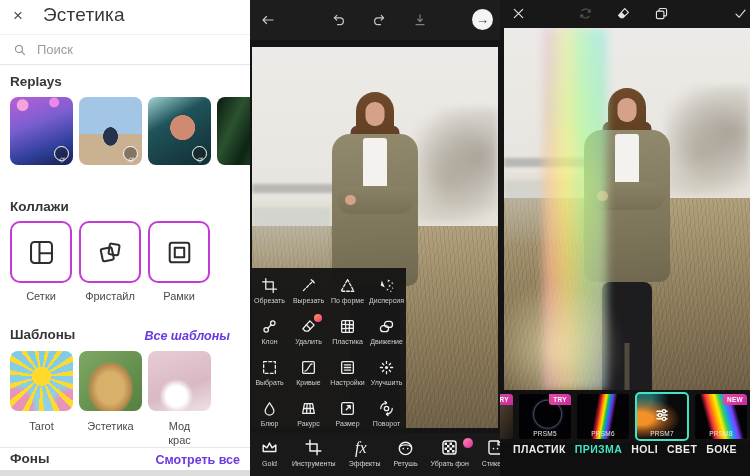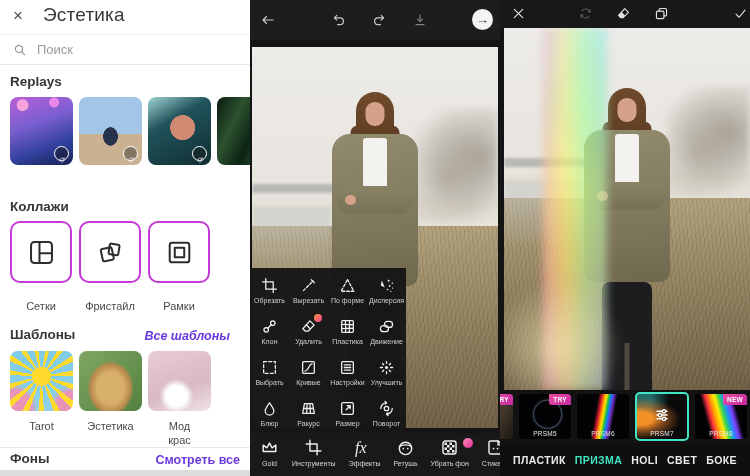--- a/index.html
+++ b/index.html
@@ -24,21 +24,21 @@
   .rthumb{width:63px;height:68px;border-radius:8px;position:relative;flex:0 0 auto;overflow:hidden;}
   .rbadge{position:absolute;right:4px;bottom:4px;width:15px;height:15px;border-radius:50%;border:1.2px solid #fff;background:rgba(20,20,20,.38);color:#fff;padding:2.5px;box-sizing:border-box;}
   .art-butterfly-portrait{background:radial-gradient(circle at 20% 12%,rgba(255,170,220,.9) 0 7%,transparent 8%),radial-gradient(circle at 70% 8%,rgba(245,140,235,.9) 0 6%,transparent 7%),linear-gradient(160deg,#b95fd8 0%,#7b5fd0 38%,#31409d 72%,#17204f 100%);}
   .art-beach-pose{background:radial-gradient(ellipse at 50% 58%,#27334c 0 16%,transparent 17%),linear-gradient(#a3c6e6 0 55%,#c9b191 55% 100%);}
   .art-teal-portrait{background:radial-gradient(circle at 55% 45%,#d08a72 0 24%,transparent 25%),linear-gradient(150deg,#9fd4d4 0%,#20535a 35%,#102e33 100%);}
   .art-green-glitch{background:linear-gradient(115deg,#0b190f 0%,#2c5230 30%,#0d2413 55%,#23452a 75%,#0a170d 100%);}
   #collage-row{position:absolute;left:10px;top:221px;display:flex;gap:7px;}
   .citem{display:flex;flex-direction:column;align-items:center;}
   .ccard{width:62px;height:62px;border:2px solid var(--magenta);border-radius:10px;background:#fff;display:flex;align-items:center;justify-content:center;color:#2d2d2d;box-sizing:border-box;cursor:pointer;}
   .ccard .icn{width:27px;height:27px;}
-  .clabel{margin-top:17px;font-size:11px;color:#4a4a4a;}
+  .clabel{margin-top:7px;font-size:11px;color:#4a4a4a;}
   #template-row{position:absolute;left:10px;top:351px;display:flex;gap:6px;width:280px;}
   .titem{display:flex;flex-direction:column;align-items:center;flex:0 0 auto;width:63px;}
   .tthumb{width:63px;height:60px;border-radius:8px;overflow:hidden;}
   .tlabel2{margin-top:9px;font-size:11px;color:#4a4a4a;text-align:center;line-height:1.25;}
   .titem:last-child .tlabel2{width:36px;}
   .art-tarot-sun{background:repeating-conic-gradient(from 8deg at 50% 42%,#ffd92b 0 9deg,rgba(255,217,43,0) 9deg 24deg),radial-gradient(circle at 50% 42%,#ffd92b 0 20%,rgba(255,217,43,0) 21%),radial-gradient(circle at 4% 96%,#e794b8 0 22%,transparent 30%),radial-gradient(circle at 96% 90%,#e794b8 0 16%,transparent 24%),linear-gradient(#7ecbe8,#8ed2ea);}
   .art-dog{background:radial-gradient(ellipse at 50% 62%,#d8b06a 0 30%,#b8894e 45%,rgba(0,0,0,0) 52%),linear-gradient(135deg,#7fa763,#54803f);}
   .art-beach-party{background:radial-gradient(circle at 25% 30%,#ff9f2a 0 5%,transparent 6%),radial-gradient(circle at 75% 22%,#ff9f2a 0 5%,transparent 6%),radial-gradient(ellipse at 40% 55%,#b97f5e 0 10%,transparent 12%),radial-gradient(ellipse at 66% 58%,#b97f5e 0 10%,transparent 12%),linear-gradient(#bcd8e0 0 48%,#e6d7b4 48% 100%);}
   .art-beauty{background:radial-gradient(circle at 45% 75%,#fff 0 18%,transparent 30%),linear-gradient(160deg,#e8ccd4,#d9b9c4 60%,#efe2e6);}
   #lp-divider{position:absolute;left:0;right:0;top:447px;height:1px;background:#e8e8e8;}
@@ -96,21 +96,21 @@
   .fthumb.partial{margin-left:-39px;}
   .fthumb.sel{width:54px;height:49px;margin-top:-2px;border:2px solid var(--cyan);border-radius:5px;box-sizing:border-box;}
   .fname{position:absolute;bottom:2px;left:0;right:0;text-align:center;font-size:6.5px;color:#e8e8e8;letter-spacing:.2px;}
   .fbadge{position:absolute;top:0;right:0;background:linear-gradient(135deg,#e84da0,#c62ba0);color:#fff;font-size:6.5px;font-weight:700;padding:2px 4px;border-radius:0 3px 0 3px;letter-spacing:.3px;}
   .fcenter{position:absolute;left:50%;top:46%;transform:translate(-50%,-50%);width:20px;height:20px;color:#fff;}
   .fart-partial{background:linear-gradient(120deg,#2a2420,#4a3c2c 60%,#1c1814);}
   .fart-ring{background:radial-gradient(circle at 55% 45%,transparent 0 34%,rgba(70,85,110,.85) 37%,rgba(40,45,60,.4) 40%,transparent 44%),#020204;}
   .fart-streak{background:linear-gradient(100deg,transparent 36%,#d01830 42%,#ff8c00 46%,#ffe600 50%,#20c040 54%,#1878ff 58%,#7030c0 62%,transparent 68%),#030305;}
   .fart-glow{background:radial-gradient(ellipse at 8% 55%,rgba(255,150,40,.95) 0 18%,rgba(220,120,40,.55) 36%,transparent 60%),radial-gradient(ellipse at 2% 10%,rgba(60,200,190,.5) 0 20%,transparent 45%),#0a0a0c;}
   .fart-rainbow{background:linear-gradient(75deg,transparent 26%,#ff3040 34%,#ff9f00 41%,#ffee00 48%,#30d158 55%,#2090ff 62%,#8040ff 69%,transparent 77%),#030305;}
-  .catrow{position:absolute;left:0;right:0;top:443px;height:33px;background:#0f0f0f;display:flex;align-items:center;justify-content:space-between;padding:0 13px;}
+  .catrow{position:absolute;left:0;right:0;top:443px;height:33px;background:#0f0f0f;display:flex;justify-content:space-between;padding:0 13px;}
   .cat{font-size:10.5px;font-weight:700;color:#ececec;letter-spacing:.4px;cursor:pointer;}
   .cat.sel{color:var(--cyan);}
 </style>
 </head>
 <body>
 
 <div id="stage">
 
   <div class="panel" id="left-panel">
     <div class="lp-x">×</div>

